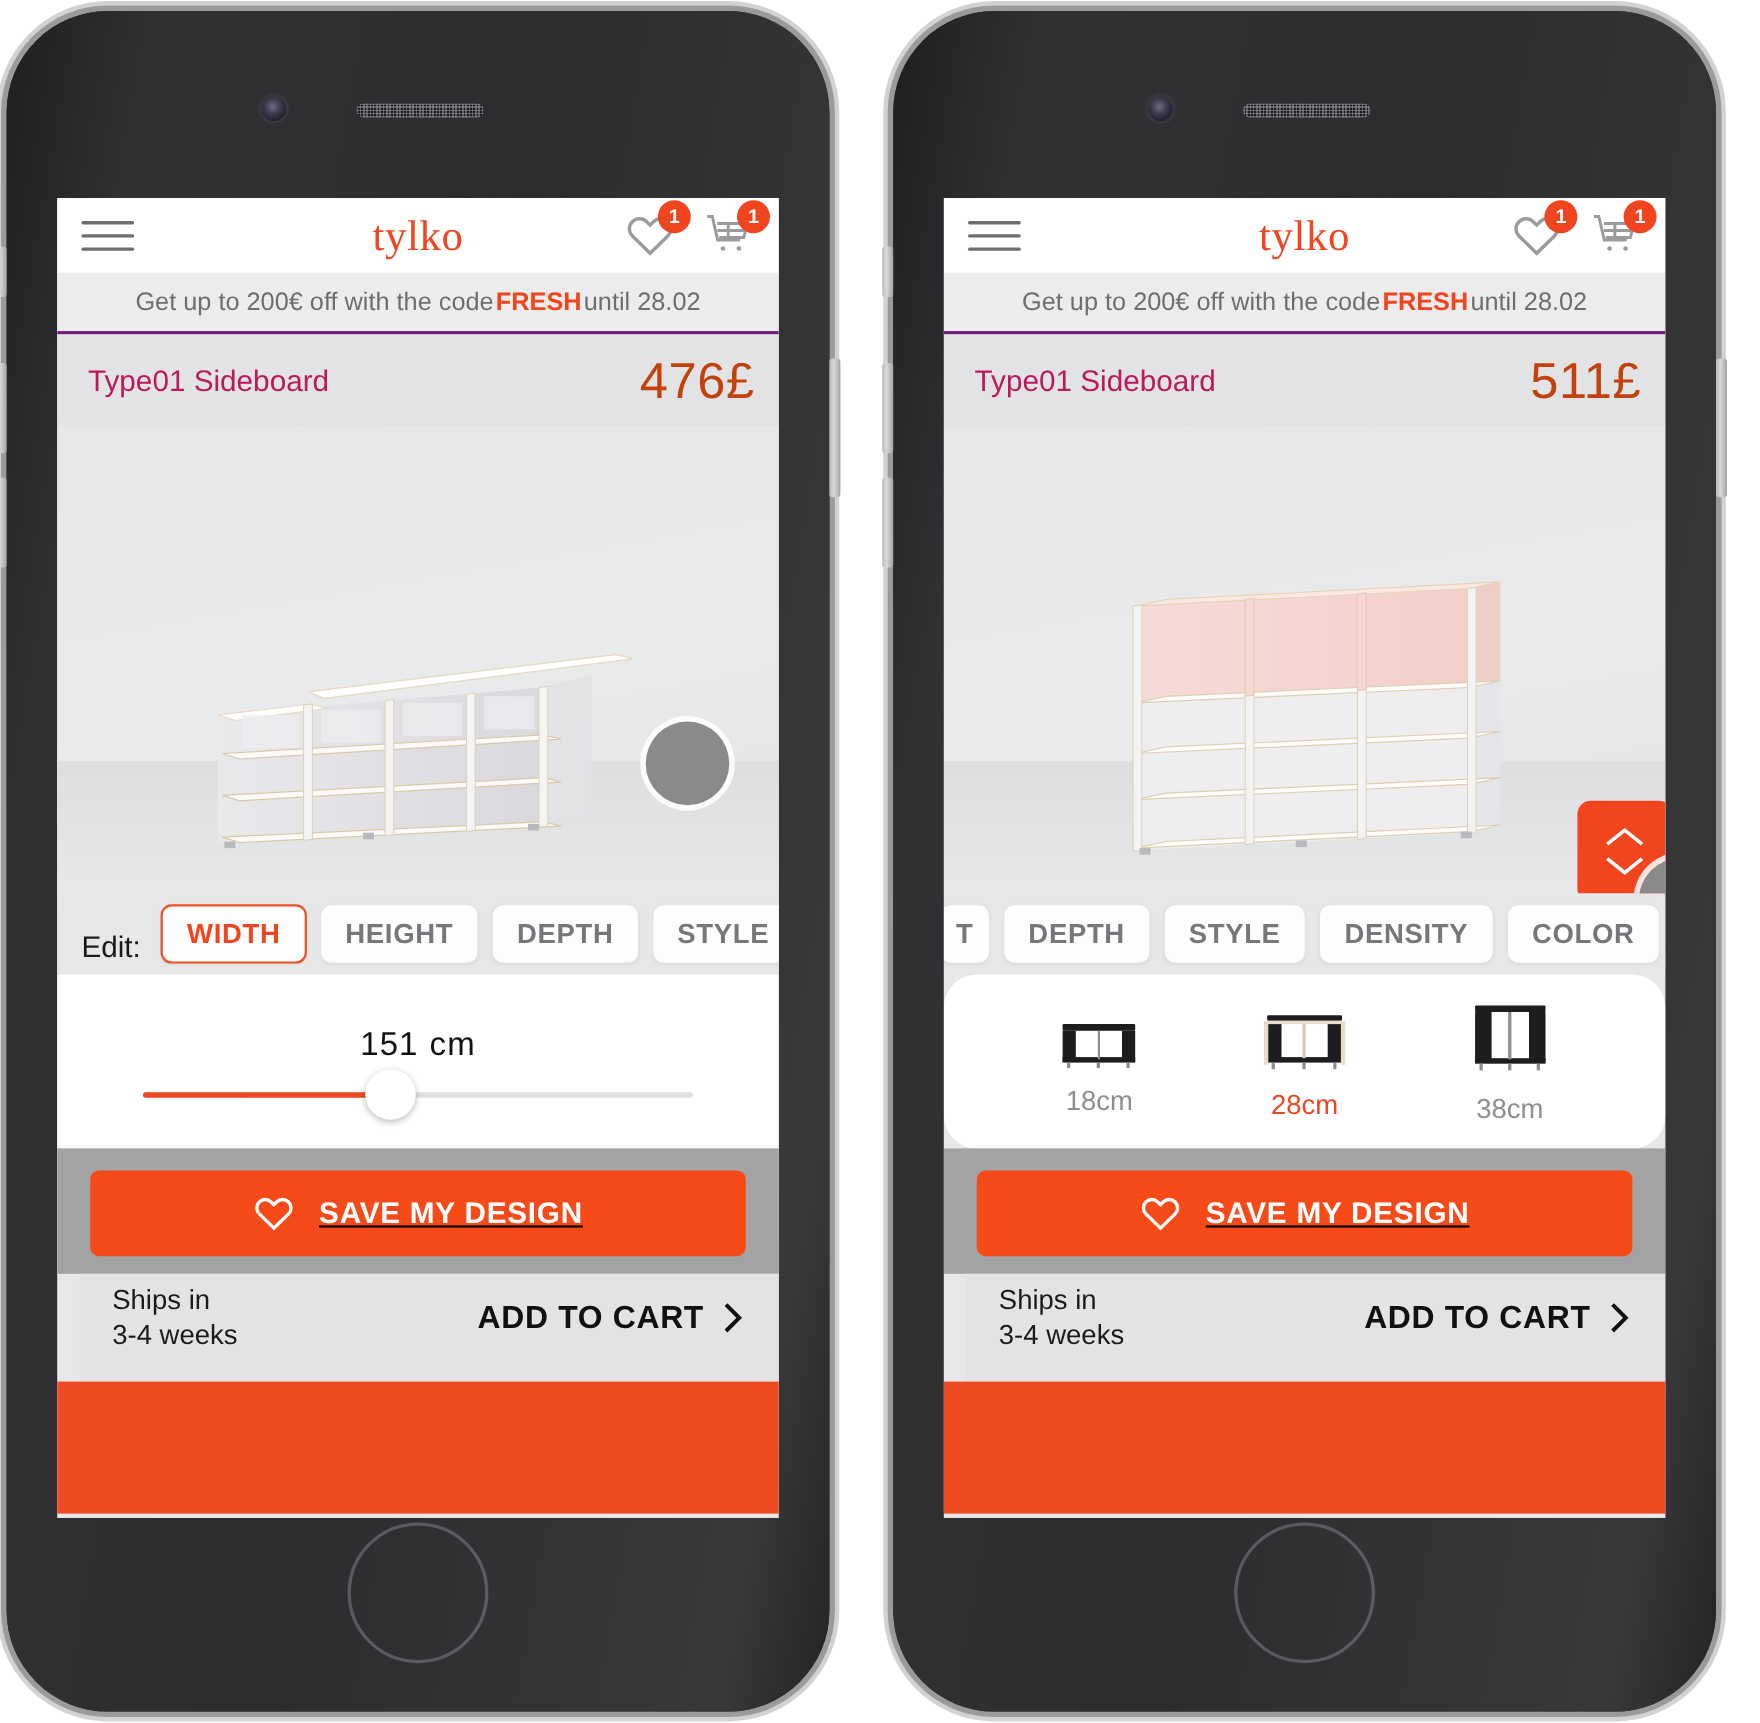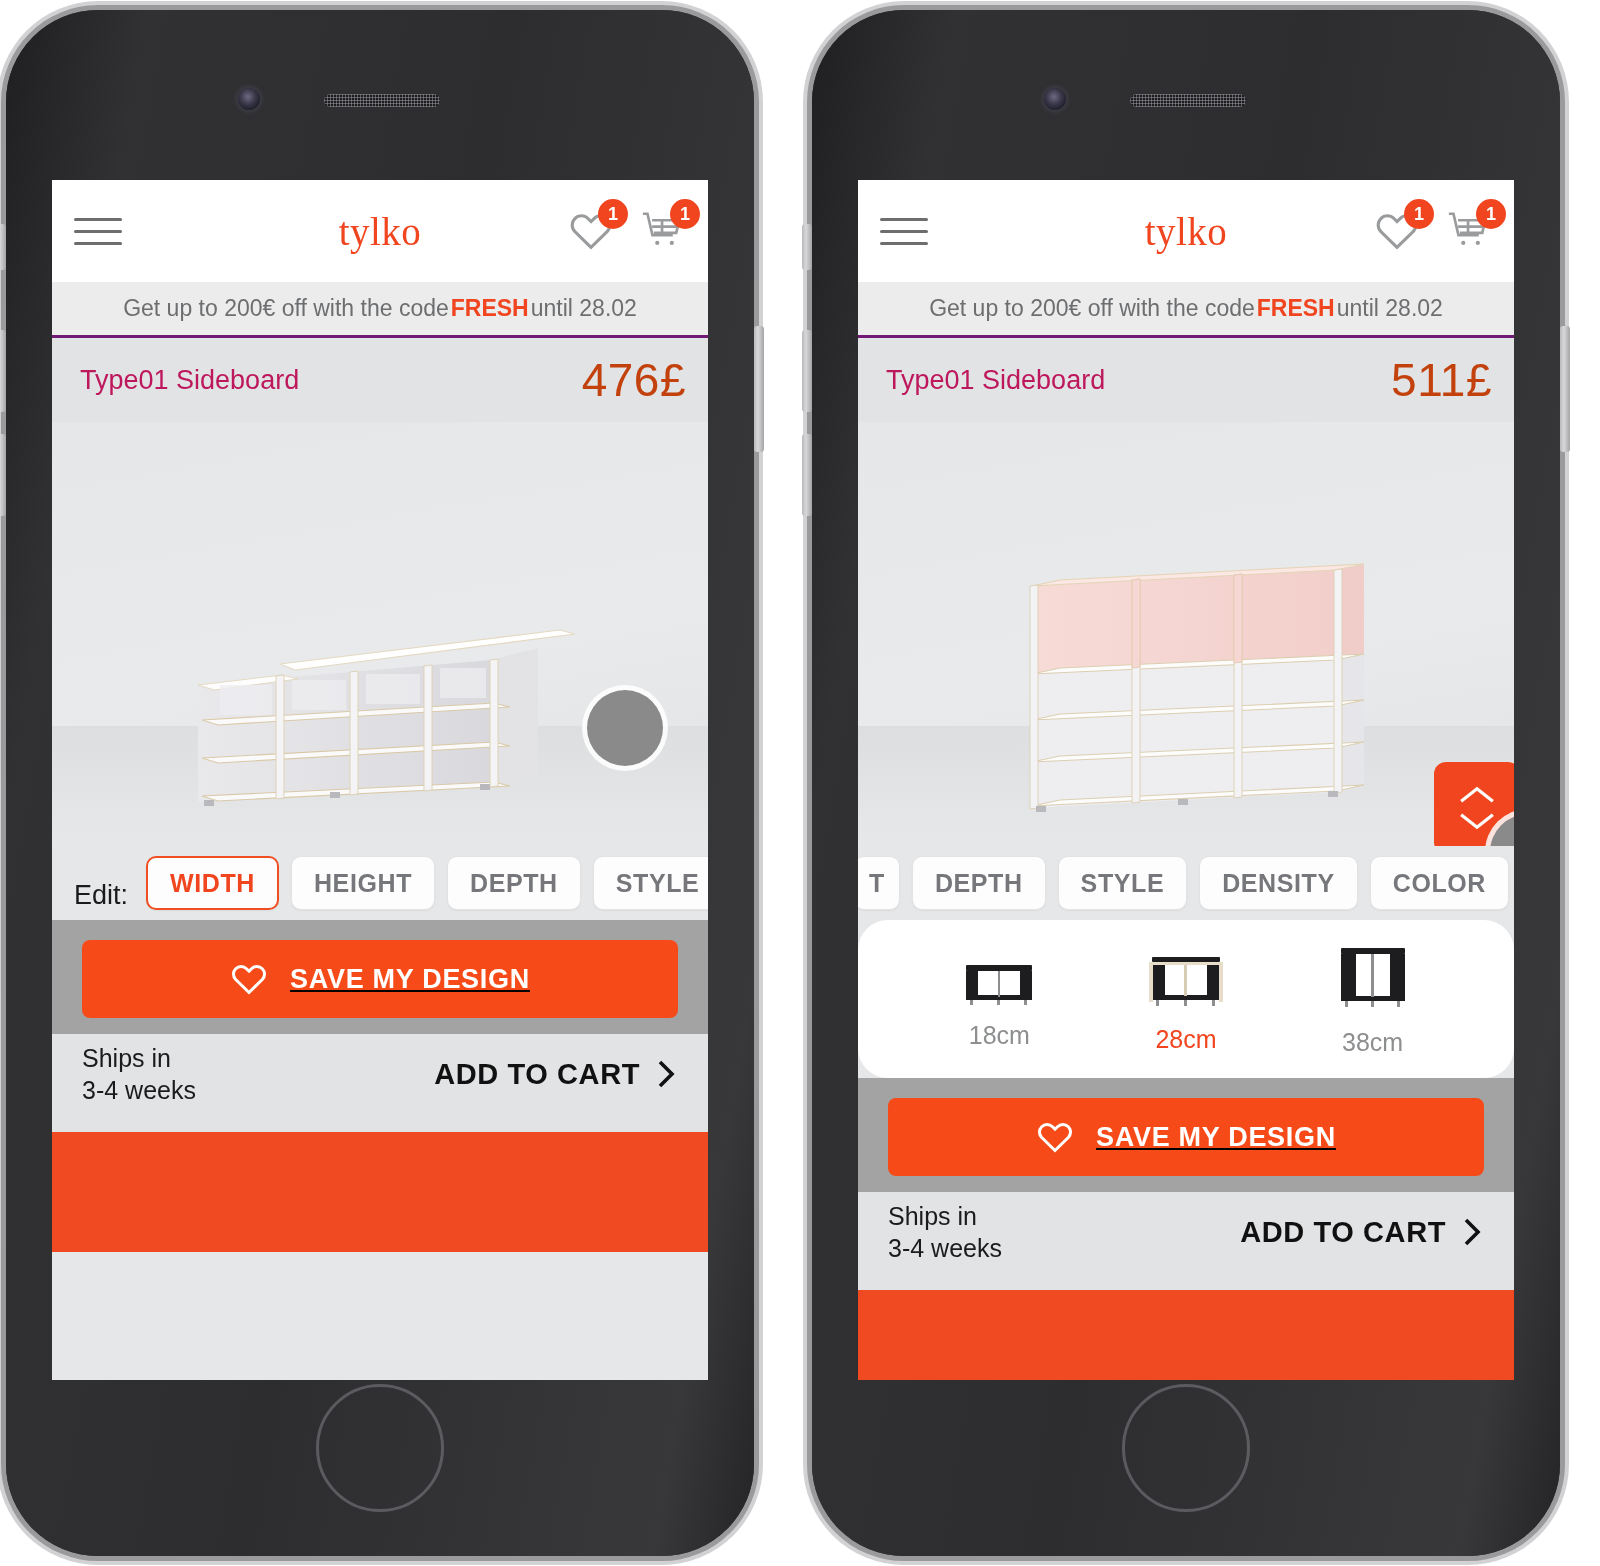--- a/index.html
+++ b/index.html
@@ -75,21 +75,21 @@
     top: 170px; left: 46px;
     width: 656px; height: 1200px;
     background: #e6e7e8;
     overflow: hidden;
   }
   .phone.right .screen { left: 46px; width: 656px; }
 
   
   .navbar {
     position: relative;
-    height: 102px; background: #fff;
+    height: 68px; background: #fff;
     display: flex; align-items: center;
     padding: 0 22px;
   }
   .hamburger { width: 48px; display: flex; flex-direction: column; gap: 9px; cursor: pointer; }
   .hamburger span { display: block; height: 3px; background: #6d6e70; border-radius: 2px; }
   .brand {
     position: absolute; left: 0; right: 0; text-align: center;
     font-family: "Liberation Serif", serif;
     font-size: 39px; font-weight: 400; color: #f0451f;
     letter-spacing: .5px; pointer-events: none;
@@ -229,20 +229,21 @@
     cursor: pointer;
   }
   .save-btn svg { width: 38px; height: 38px; }
   .save-txt { color: #fff; font-size: 27px; font-weight: 700; letter-spacing: .7px; }
 
   
   .shipsbar {
     background: #e2e3e5;
     display: flex; align-items: center; justify-content: space-between;
     padding: 8px 30px 26px;
+    margin-left: 20px;
   }
   .ships { font-size: 25px; color: #1b1b1b; line-height: 1.28; }
   .cart-cta {
     display: flex; align-items: center; gap: 14px;
     font-size: 29px; font-weight: 700; color: #111; letter-spacing: .6px;
     cursor: pointer;
   }
   .cart-cta svg { width: 24px; height: 30px; }
 
   .orange-strip { background: #f04a23; height: 120px; }
@@ -351,20 +352,29 @@
 
         <div class="tabsrow">
           <span class="edit-label">Edit:</span>
           <div class="tab active">WIDTH</div>
           <div class="tab">HEIGHT</div>
           <div class="tab">DEPTH</div>
           <div class="tab">STYLE</div>
 
         </div>
 
+        <div class="control">
+          <div class="slider-val">
+            <span>151</span><span class="unit">cm</span>
+          </div>
+          <div class="slider-track">
+            <div class="slider-fill"></div>
+            <div class="slider-knob"></div>
+          </div>
+        </div>
 
         <div class="savewrap">
           <div class="save-btn">
             <svg viewBox="0 0 24 24" fill="none" stroke="#fff" stroke-width="1.9">
               <path d="M12 20.5 3.6 12.3a4.8 4.8 0 0 1 0-6.8 4.8 4.8 0 0 1 6.8 0L12 7.1l1.6-1.6a4.8 4.8 0 0 1 6.8 0 4.8 4.8 0 0 1 0 6.8z"></path>
             </svg>
             <span class="save-txt">SAVE MY DESIGN</span>
           </div>
         </div>
 

